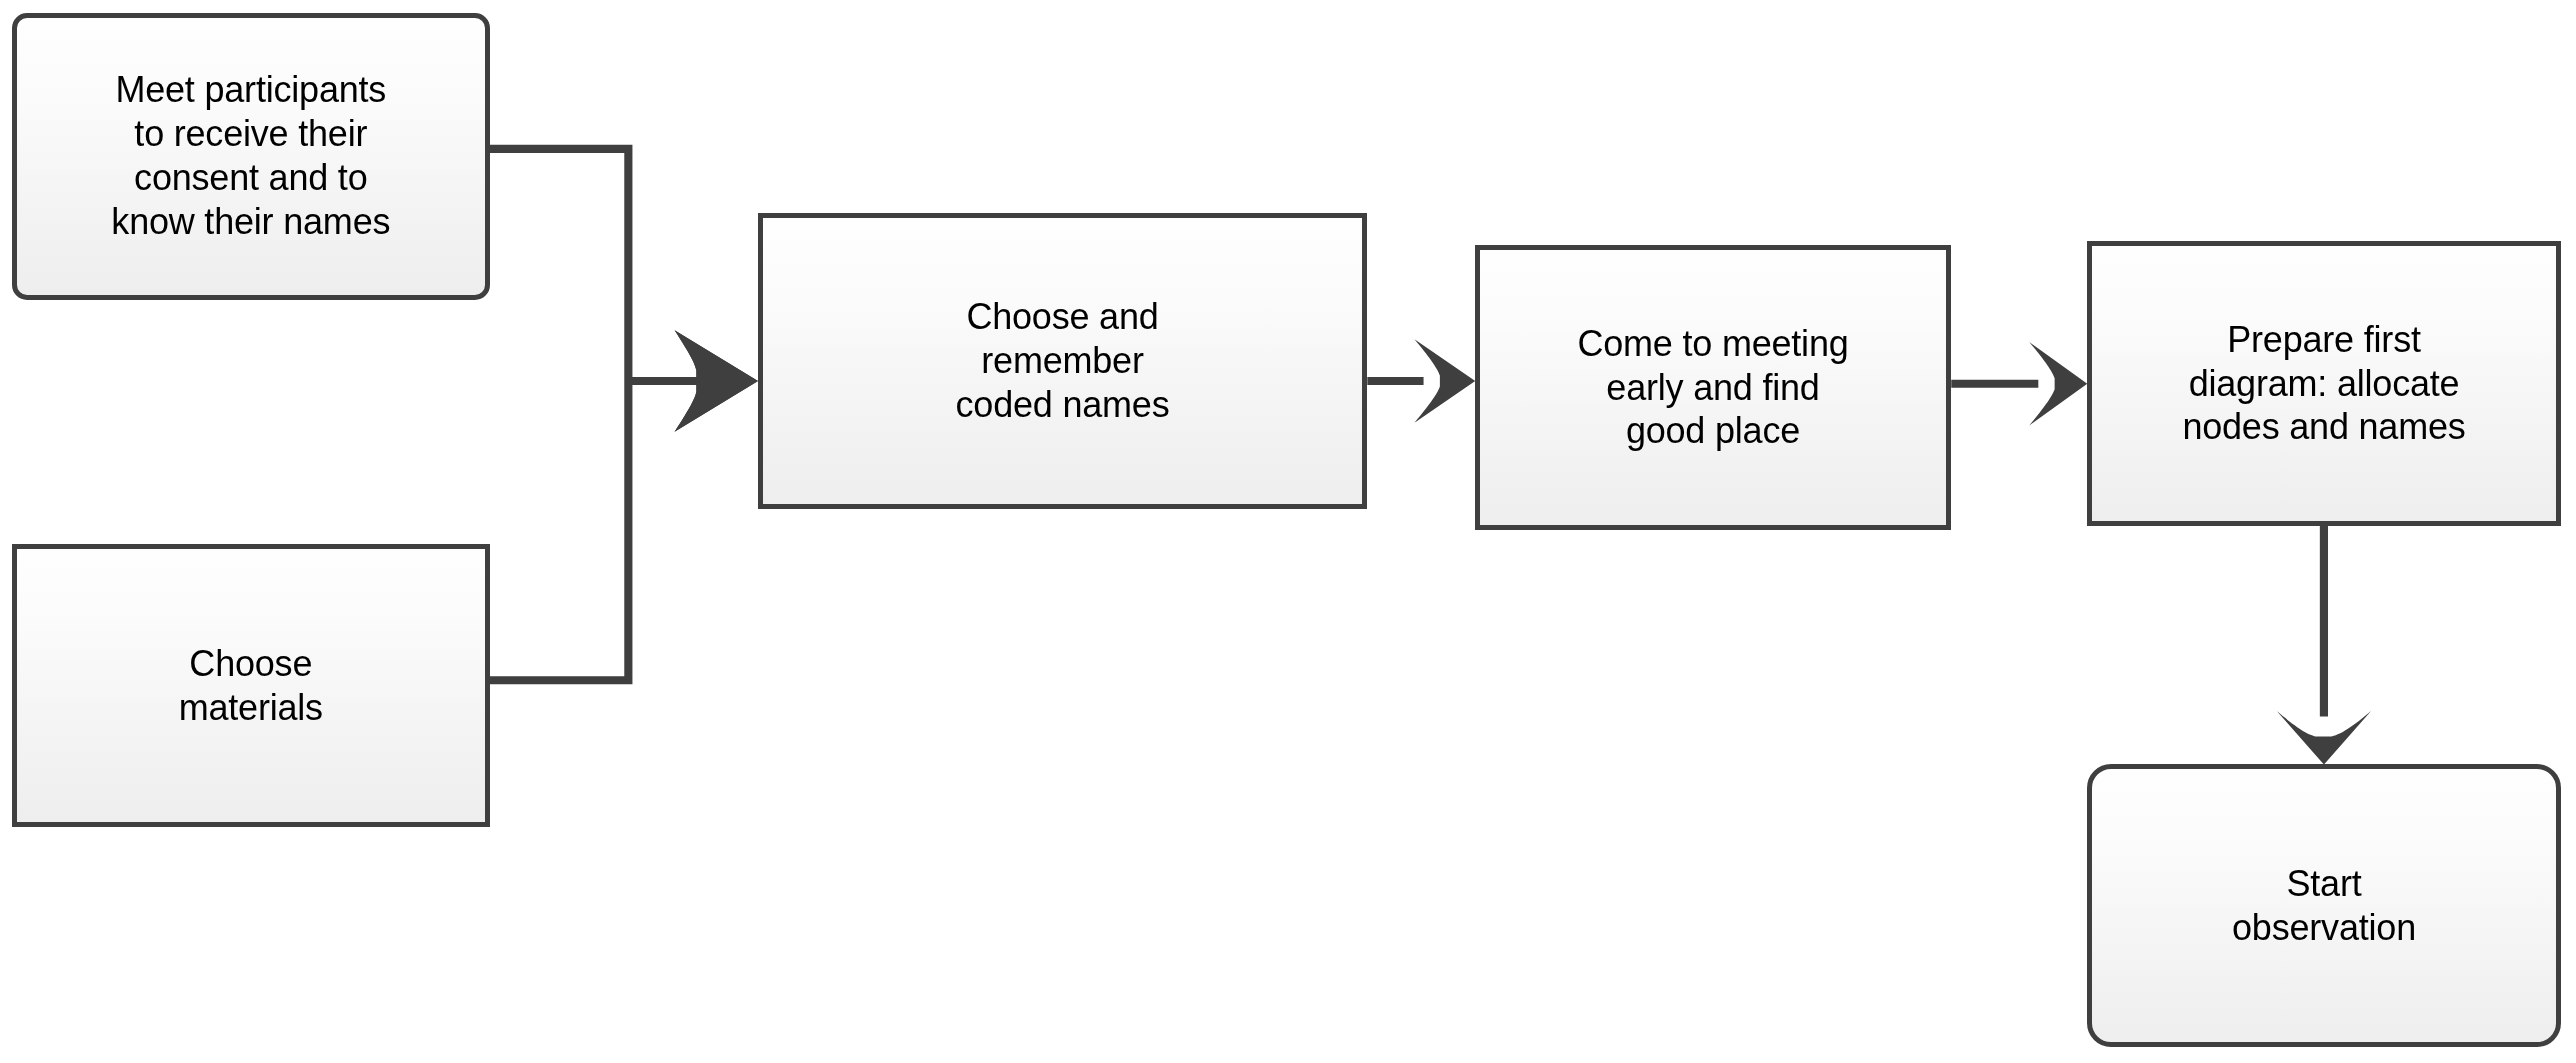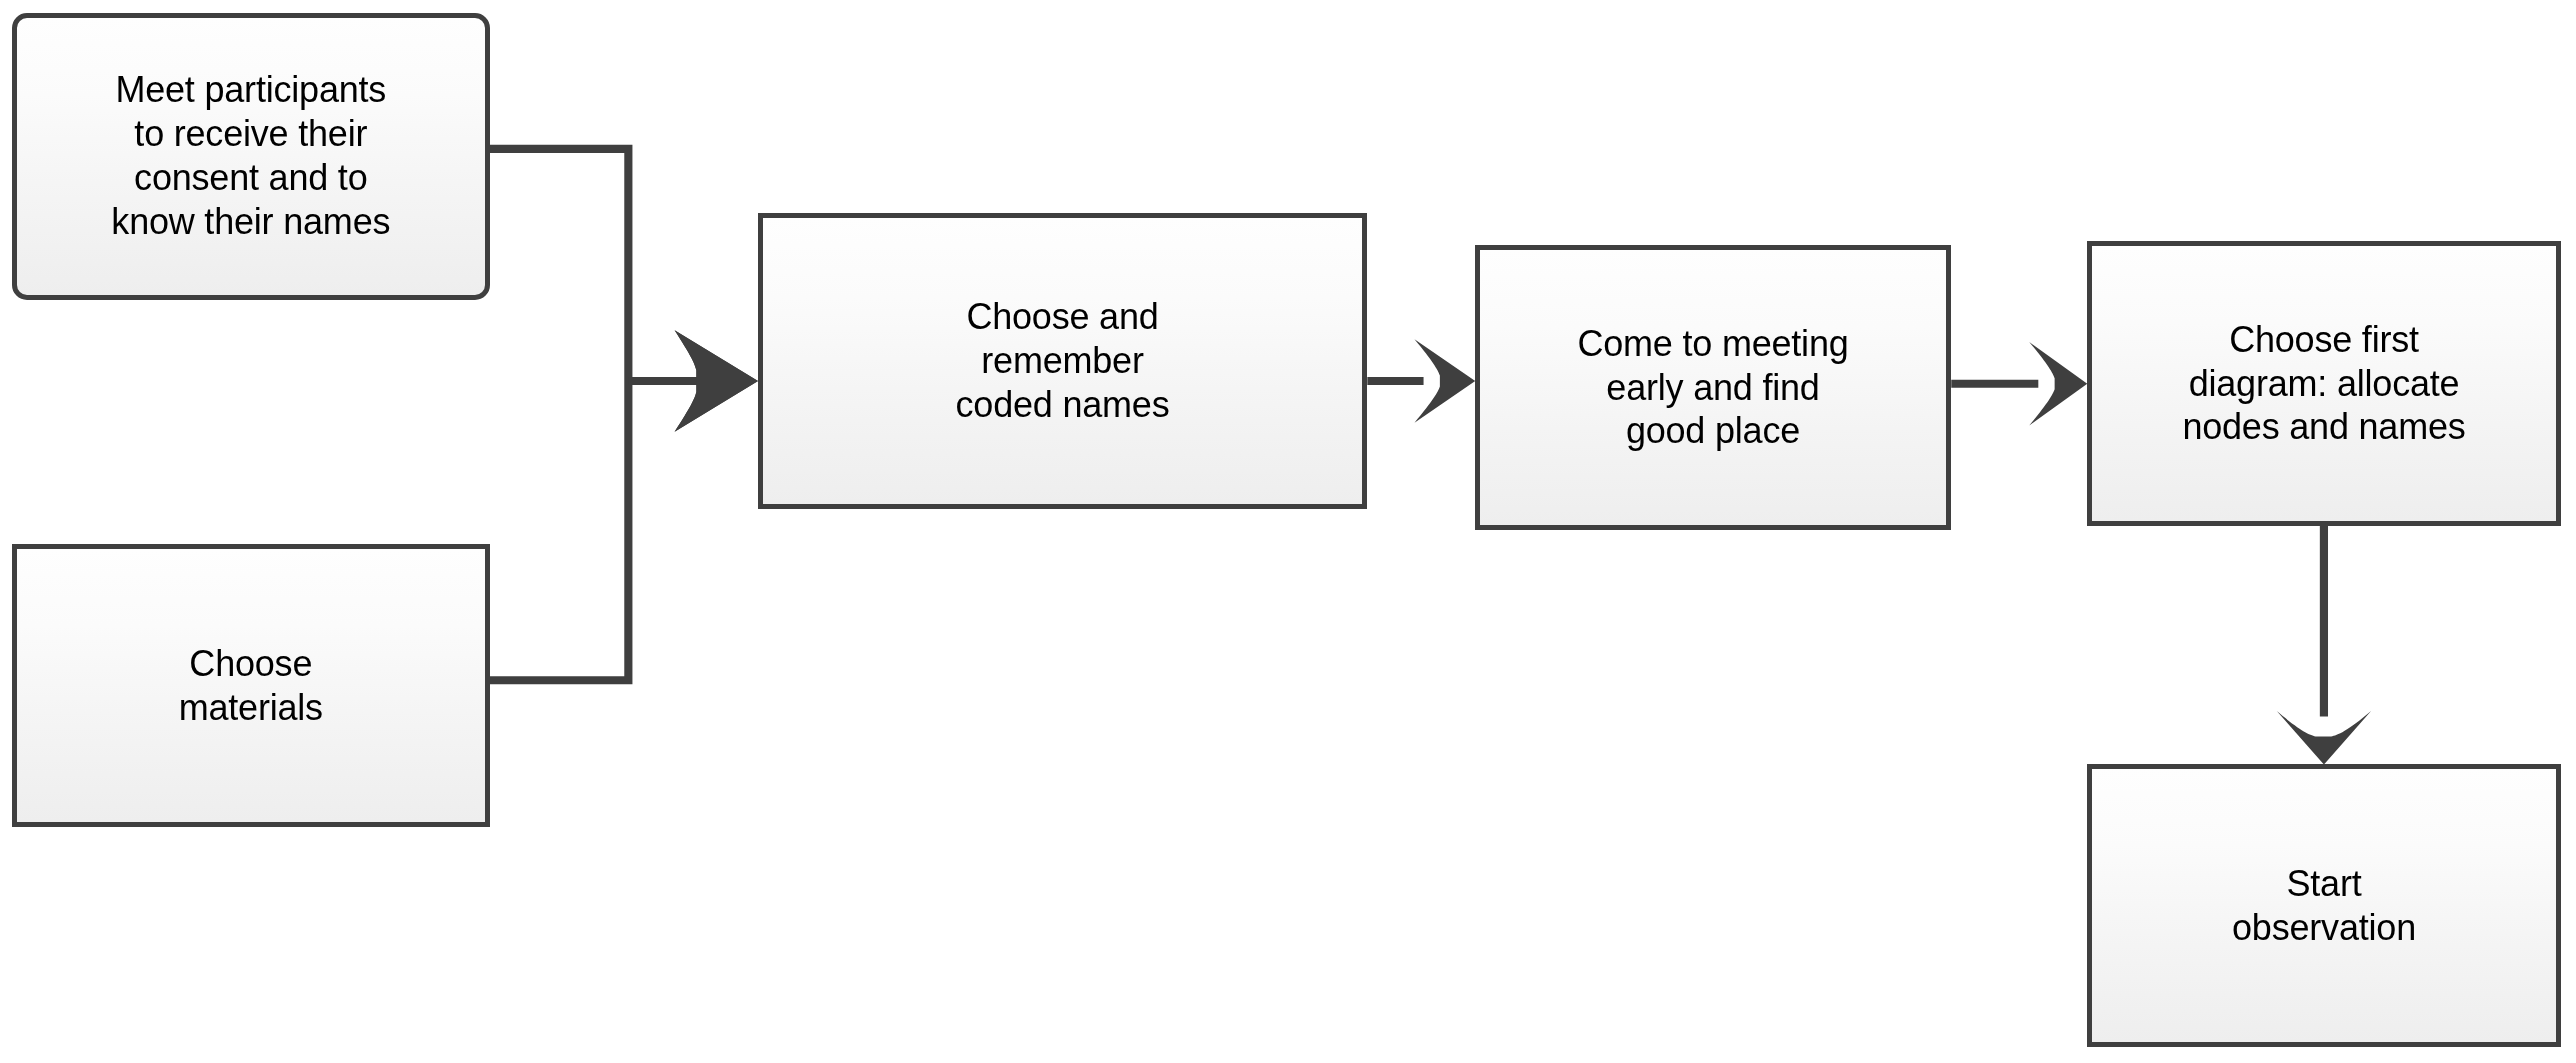--- a/index.html
+++ b/index.html
@@ -40,21 +40,21 @@
     width: 2576px;
     height: 1064px;
     pointer-events: none;
   }
   
   #node-meet-participants { left: 11.8px;   top: 12.7px;   width: 478px; height: 287px; border-radius: 15px; }
   #node-choose-materials  { left: 11.8px;   top: 544px;  width: 478px; height: 283px; }
   #node-coded-names       { left: 758px;  top: 213px;  width: 609px; height: 296px; }
   #node-come-early        { left: 1475px; top: 245px;  width: 476px; height: 285px; }
   #node-prepare-diagram   { left: 2087px; top: 241px;  width: 474px; height: 285px; }
-  #node-start-observation { left: 2087px; top: 764px;  width: 474px; height: 283px; }
+  #node-start-observation { left: 2087px; top: 764px;  width: 474px; height: 283px; border-radius: 24px; }
 </style>
 </head>
 <body>
 
 <div id="canvas">
 
   <svg id="edges" viewBox="0 0 2841 1173" width="2576" height="1064" xmlns="http://www.w3.org/2000/svg">
 
     <g>
       <path d="M 540 164 L 693 164 L 693 420" fill="none" stroke="#3f3f3f" stroke-width="9" stroke-linecap="butt" stroke-linejoin="miter"></path>
@@ -95,21 +95,21 @@
 materials</div>
 
   <div class="node" id="node-coded-names">Choose and
 remember
 coded names</div>
 
   <div class="node" id="node-come-early">Come to meeting
 early and find
 good place</div>
 
-  <div class="node" id="node-prepare-diagram">Choose first
+  <div class="node" id="node-prepare-diagram">Prepare first
 diagram: allocate
 nodes and names</div>
 
   <div class="node" id="node-start-observation">Start
 observation</div>
 
 </div>
 
 
 </body></html>

